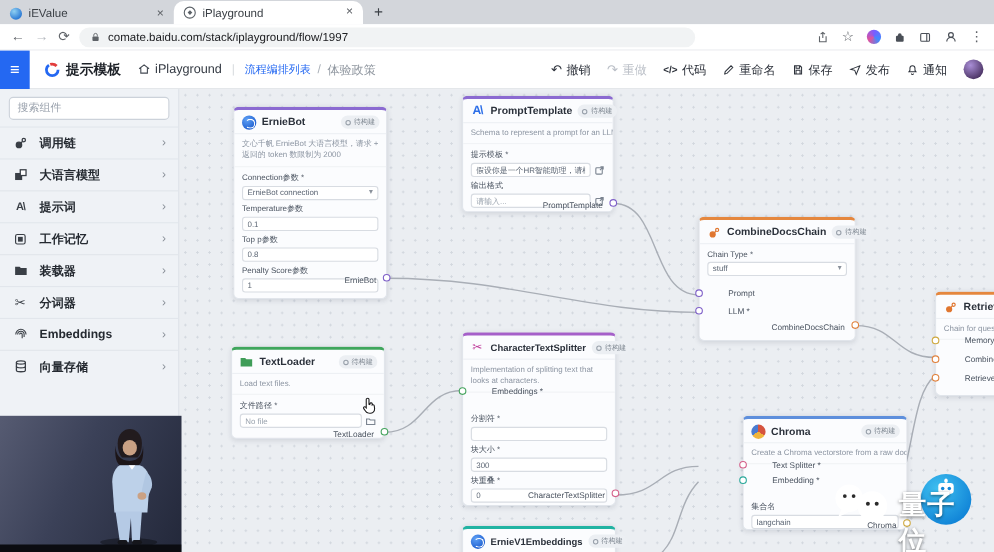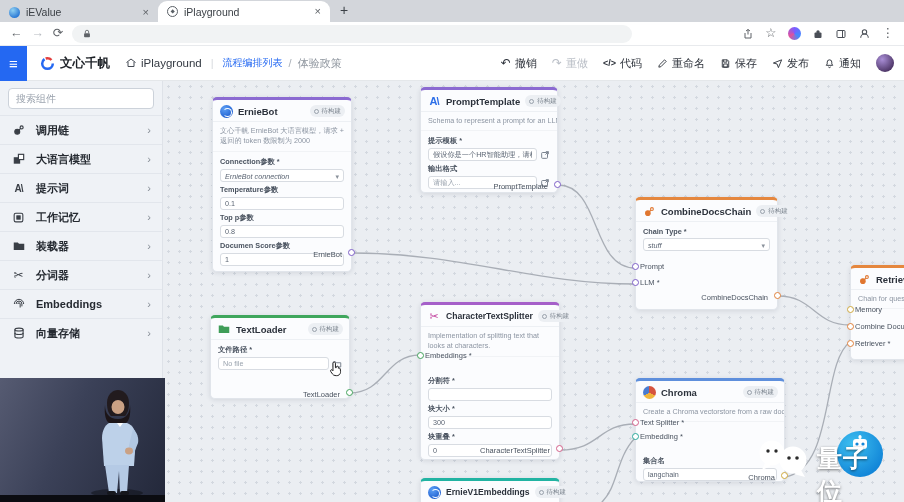--- a/index.html
+++ b/index.html
@@ -50,36 +50,36 @@
   .aglyph { font-weight:800; color:#3a3f46; font-size:10px; letter-spacing:-1px; }
 
   
   #canvas { position:absolute; left:163px; top:81px; width:741px; height:421px; overflow:hidden;
     background-color:#ebeef2; background-image:radial-gradient(#d3d8df 1px, transparent 1.1px); background-size:11px 11px; }
   #edges { position:absolute; left:0; top:0; z-index:1; }
 
   .node { position:absolute; background:#fbfcfe; border:1px solid #e1e5eb; border-top-width:3px; border-radius:5px; box-shadow:0 1px 5px rgba(35,45,65,.12); z-index:2; }
   .bt-purple { border-top-color:#8b6ad1; } .bt-orange { border-top-color:#e5873e; }
   .bt-green { border-top-color:#3fa65c; } .bt-violet { border-top-color:#a55fc9; }
-  .bt-blue { border-top-color:#5e8fdc; } .bt-teal { border-top-color:#21b3a2; }
+  .bt-blue { border-top-color:#5e8fdc;margin-left:40px; } .bt-teal { border-top-color:#21b3a2; }
   .nhead { display:flex; align-items:center; gap:5px; padding:4px 6px 3px; border-bottom:1px solid #edf0f4; }
   .ntitle { font-size:9.5px; font-weight:700; color:#2b313b; white-space:nowrap; }
   .nbadge { margin-left:auto; display:flex; align-items:center; gap:3px; background:#eceff3; color:#7c858f; font-size:6.5px; padding:1.5px 4px; border-radius:7px; white-space:nowrap; }
   .bdot { width:5px; height:5px; border:1px solid #99a1ab; border-radius:50%; }
   .ndesc { padding:4px 7px; color:#8c95a2; font-size:7.2px; line-height:1.45; border-bottom:1px solid #f1f3f6; }
   .ndesc.one { white-space:nowrap; overflow:hidden; }
   .nbody { padding:2px 7px 0; }
-  .nlabel { font-size:7.3px; color:#49525f; margin:3px 0 2px; font-weight:700; }
+  .nlabel { font-size:7.3px; color:#49525f; margin:3px 0 2px; font-weight:400; }
   .ninput { display:block; width:100%; height:13px; border:1px solid #d8dce2; border-radius:3px; background:#fff; font-size:7.2px; color:#5b6573; padding:0 4px; font-family:inherit; outline:none; }
   .ninput::placeholder { color:#9aa3ae; }
   .irow { display:flex; align-items:center; gap:3px; }
   .irow .ninput { flex:1; }
-  .nselect { height:13px; border:1px solid #d8dce2; border-radius:3px; background:#fff; font-size:7.2px; color:#5b6573; padding:0 4px; display:flex; align-items:flex-end; justify-content:space-between;font-style:italic; }
+  .nselect { height:13px; border:1px solid #d8dce2; border-radius:3px; background:#fff; font-size:7.2px; color:#5b6573; padding:0 4px; display:flex; align-items:flex-start; justify-content:space-between; }
   .nselect .sv { color:#8a919b; font-size:7px; }
-  .nin { position:absolute; left:4px; font-size:7.5px; color:#49525f; white-space:nowrap; z-index:2; }
+  .nin { position:absolute; left:26px; font-size:7.5px; color:#49525f; white-space:nowrap; z-index:2; }
   .nfoot { position:absolute; right:9px; font-size:7.5px; color:#49525f; white-space:nowrap; }
   .port { position:absolute; width:7px; height:7px; border-radius:50%; background:#fff; border:1.6px solid #888; z-index:4; }
   .pl { left:-4px; } .pr { right:-4px; }
   .p-purple { border-color:#7e5fc8; } .p-orange { border-color:#e0813c; }
   .p-green { border-color:#43a35c; } .p-pink { border-color:#d4608a; }
   .p-teal { border-color:#2aa89b; } .p-yellow { border-color:#cfa93f; }
   .nicon { width:14px; height:14px; display:flex; align-items:center; justify-content:center; flex:0 0 auto; }
   .eb-circle { width:13px; height:13px; border-radius:50%; background:radial-gradient(circle at 35% 30%,#5ea0f5,#1f5fd0 75%); position:relative; }
   .eb-circle::after { content:""; position:absolute; left:3px; top:3px; width:7px; height:7px; border:1.4px solid #fff; border-radius:50%; border-left-color:transparent; }
   .chroma-circle { width:13px; height:13px; border-radius:50%; background:conic-gradient(#d6543f 0 120deg,#f0b43c 120deg 240deg,#4a7bd0 240deg 360deg); }
@@ -118,20 +118,21 @@
 
 <div id="urlrow">
   <span class="navic">←</span>
   <span class="navic dim">→</span>
   <span class="navic">⟳</span>
   <div id="urlpill">
     <svg class="ic" width="10" height="10" viewBox="0 0 24 24">
         <rect x="5" y="10" width="14" height="10" rx="2" fill="#5f6368"></rect>
         <path d="M8 10V7a4 4 0 0 1 8 0v3" fill="none" stroke="#5f6368" stroke-width="2"></path>
       </svg>
+    <input value="comate.baidu.com/stack/iplayground/flow/1997" style="">
   </div>
   <div id="urlicons">
     <svg class="ic" width="12" height="12" viewBox="0 0 24 24" fill="none" stroke="#5f6368" stroke-width="2">
         <path d="M12 3v10M8 6l4-3 4 3M6 10v10h12V10"></path>
       </svg>
     <span class="navic">☆</span>
     <span class="exticon"></span>
     <svg class="ic" width="12" height="12" viewBox="0 0 24 24" fill="#4a4f57">
         <rect x="5" y="9" width="14" height="11" rx="2"></rect>
         <circle cx="12" cy="8" r="3.4"></circle>
@@ -148,21 +149,21 @@
   </div>
 </div>
 
 <div id="appheader">
   <div id="hamburger">≡</div>
   <div class="brand">
     <svg class="ic" width="15" height="15" viewBox="0 0 24 24">
       <circle cx="12" cy="12" r="8.5" fill="none" stroke="#2468f2" stroke-width="4" stroke-dasharray="34 20"></circle>
       <circle cx="12" cy="12" r="8.5" fill="none" stroke="#e23d3d" stroke-width="4" stroke-dasharray="10 44" stroke-dashoffset="-36"></circle>
     </svg>
-    <span>文心千帆</span>
+    <span>提示模板</span>
   </div>
   <div class="appname">
     <svg class="ic" width="12" height="12" viewBox="0 0 24 24" fill="none" stroke="#454b54" stroke-width="2">
         <path d="M3 11l9-7 9 7M6 10v9h12v-9"></path>
       </svg>
     <span>iPlayground</span>
   </div>
   <span class="hdiv">|</span>
   <span class="bc-link">流程编排列表</span>
   <span class="bc-sep">/</span>
@@ -319,21 +320,21 @@
     <div class="nbody">
       <div class="nlabel">Connection参数 *</div>
       <div class="nselect">
           <span>ErnieBot connection</span>
           <span class="sv">▾</span>
         </div>
       <div class="nlabel">Temperature参数</div>
       <input class="ninput" value="0.1" style="">
       <div class="nlabel">Top p参数</div>
       <input class="ninput" value="0.8" style="">
-      <div class="nlabel">Documen Score参数</div>
+      <div class="nlabel">Penalty Score参数</div>
       <input class="ninput" value="1" style="">
     </div>
     <div class="nfoot" style="top:150px">ErnieBot</div>
     <span class="port pr p-purple" style="top:149px"></span>
   </div>
 
   <div class="node bt-purple" style="left:257px;top:6px;width:138px;height:106px">
     <div class="nhead">
       <span class="nicon aglyph" style="color:#2d6fe8;font-size:11px">A\</span>
       <span class="ntitle">PromptTemplate</span>
@@ -401,20 +402,21 @@
           <svg class="ic" width="14" height="14" viewBox="0 0 24 24">
             <path d="M3 6h7l2 2h9v11H3z" fill="#3f9d58"></path>
           </svg>
         </span>
       <span class="ntitle">TextLoader</span>
       <span class="nbadge">
           <span class="bdot"></span>
           <span>待构建</span>
         </span>
     </div>
+    <div class="ndesc one">Load text files.</div>
     <div class="nbody">
       <div class="nlabel">文件路径 *</div>
       <div class="irow">
         <input class="ninput" placeholder="No file" style="">
         <svg class="ic" width="10" height="10" viewBox="0 0 24 24" fill="none" stroke="#7b8490" stroke-width="2.4">
             <path d="M3 7h6l2 2h10v10H3z"></path>
           </svg>
       </div>
     </div>
     <div class="nfoot" style="top:72px">TextLoader</div>

